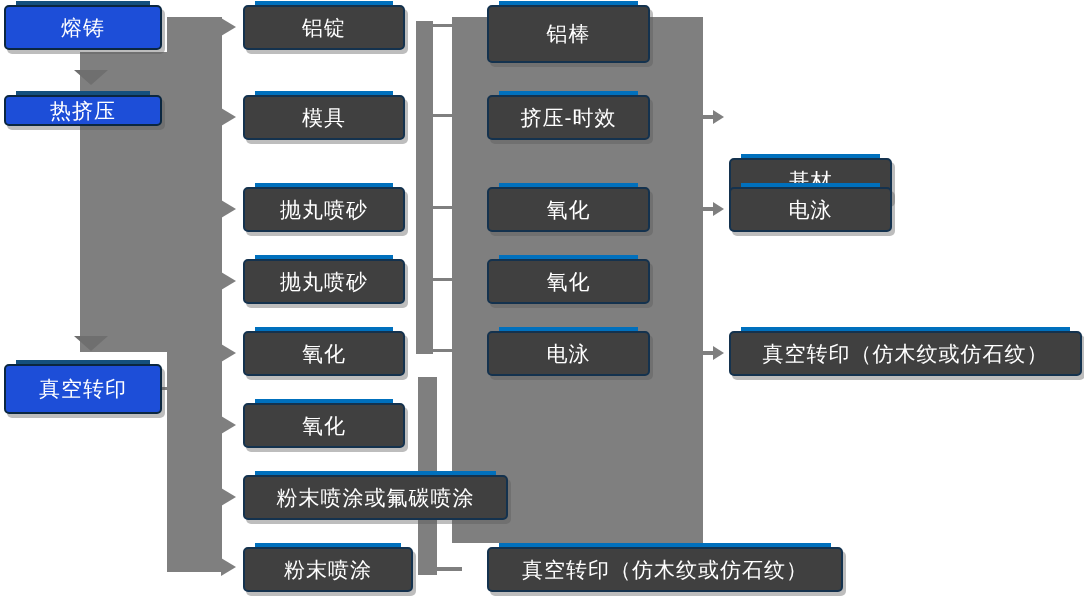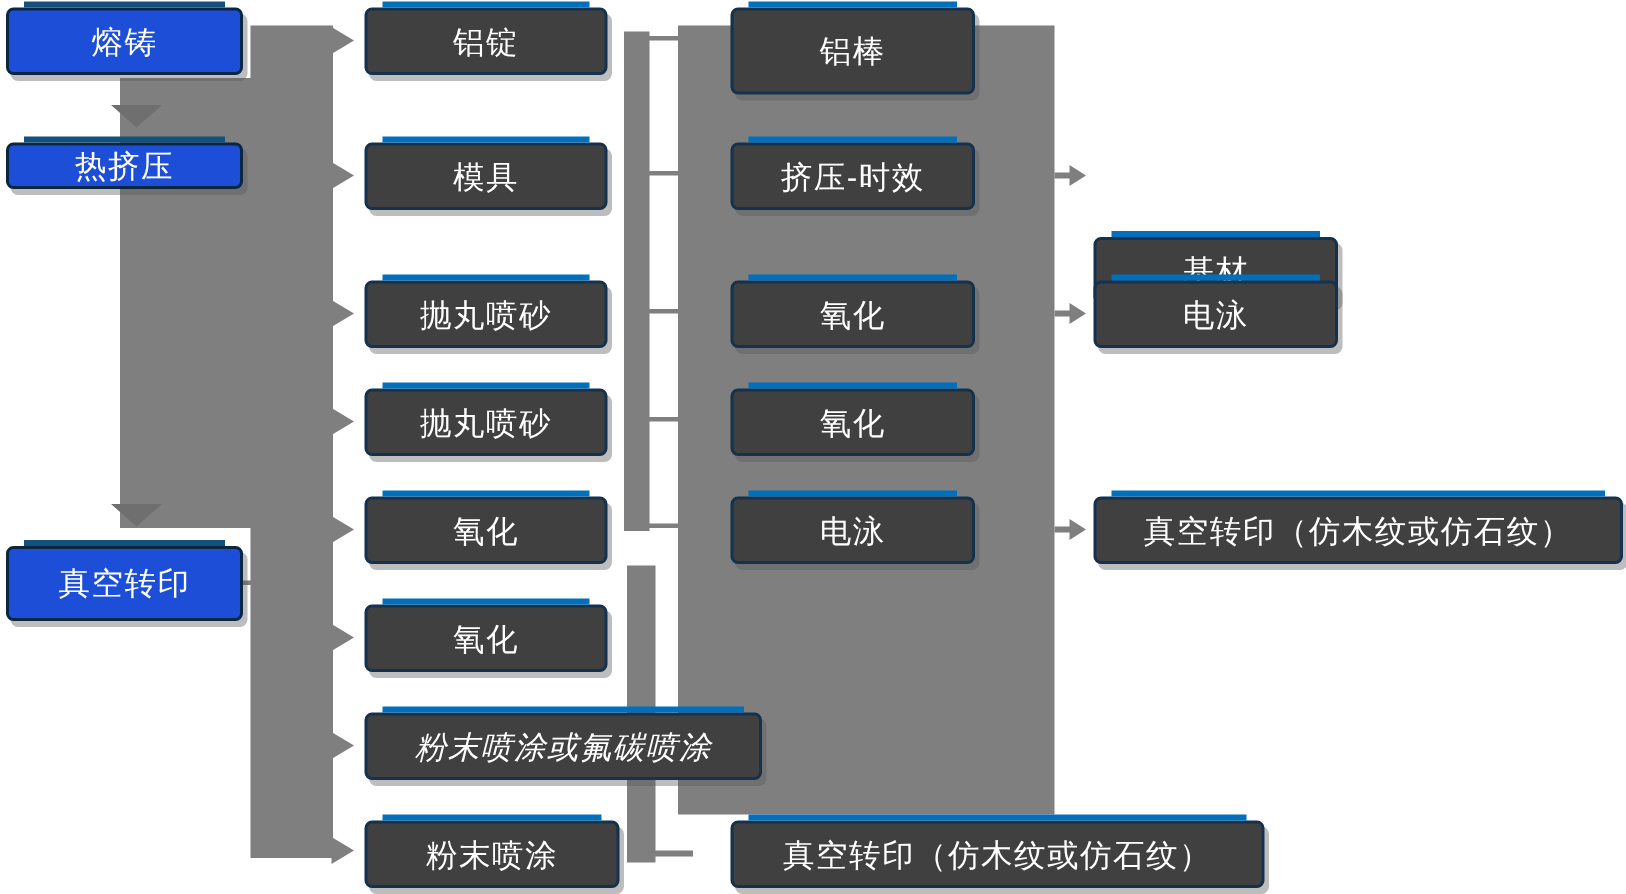--- a/index.html
+++ b/index.html
@@ -77,21 +77,21 @@
   <div id="nodes">
       <div class="node dark" style="left: 4px; top: 5px; width: 158px; height: 45px;">熔铸</div>
       <div class="node dark" style="left: 4px; top: 95px; width: 158px; height: 31px;">热挤压</div>
       <div class="node dark" style="left: 4px; top: 364px; width: 158px; height: 50px;">真空转印</div>
       <div class="node" style="left: 243px; top: 5px; width: 162px; height: 45px;">铝锭</div>
       <div class="node" style="left: 243px; top: 95px; width: 162px; height: 45px;">模具</div>
       <div class="node" style="left: 243px; top: 187px; width: 162px; height: 45px;">抛丸喷砂</div>
       <div class="node" style="left: 243px; top: 259px; width: 162px; height: 45px;">抛丸喷砂</div>
       <div class="node" style="left: 243px; top: 331px; width: 162px; height: 45px;">氧化</div>
       <div class="node" style="left: 243px; top: 403px; width: 162px; height: 45px;">氧化</div>
-      <div class="node" style="left: 243px; top: 475px; width: 265px; height: 45px; font-style: italic;">粉末喷涂或氟碳喷涂</div>
+      <div class="node" style="left: 243px; top: 475px; width: 265px; height: 45px;">粉末喷涂或氟碳喷涂</div>
       <div class="node" style="left: 243px; top: 547px; width: 170px; height: 45px;">粉末喷涂</div>
       <div class="node" style="left: 487px; top: 5px; width: 163px; height: 58px;">铝棒</div>
       <div class="node" style="left: 487px; top: 95px; width: 163px; height: 45px;">挤压-时效</div>
       <div class="node" style="left: 487px; top: 187px; width: 163px; height: 45px;">氧化</div>
       <div class="node" style="left: 487px; top: 259px; width: 163px; height: 45px;">氧化</div>
       <div class="node" style="left: 487px; top: 331px; width: 163px; height: 45px;">电泳</div>
       <div class="node" style="left: 487px; top: 547px; width: 356px; height: 45px;">真空转印（仿木纹或仿石纹）</div>
       <div class="node" style="left: 729px; top: 110px; width: 163px; height: 45px; margin-top: 48px;">基材</div>
       <div class="node" style="left: 729px; top: 187px; width: 163px; height: 45px;">电泳</div>
       <div class="node" style="left: 729px; top: 331px; width: 353px; height: 45px;">真空转印（仿木纹或仿石纹）</div>

